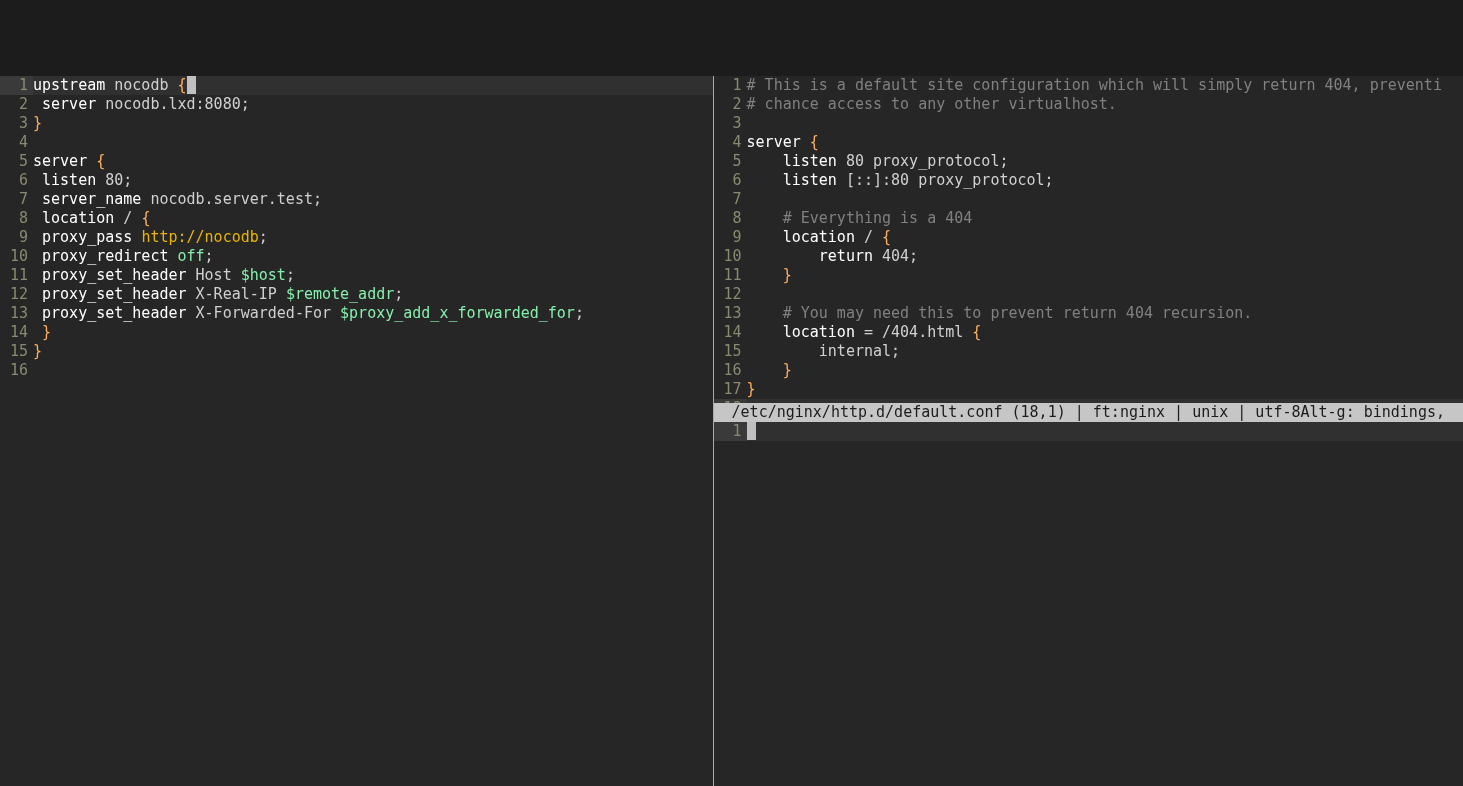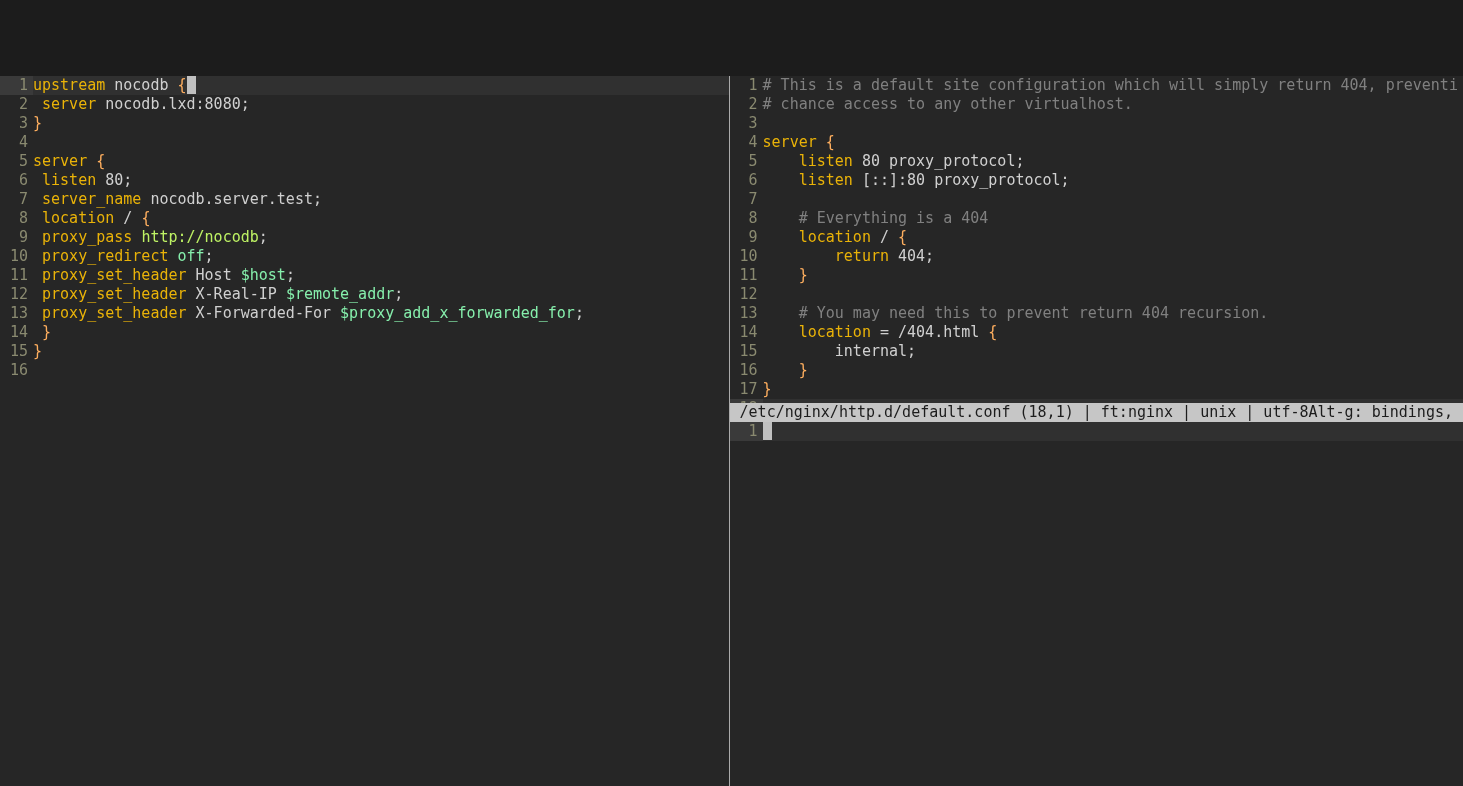--- a/index.html
+++ b/index.html
@@ -23,28 +23,28 @@
 .editor { flex: 1; background: #262626; overflow: hidden; }
 .line { display: flex; }
 .gutter { width: 33px; text-align: right; color: #8a8a70; padding-right: 5px; flex-shrink: 0; user-select: none; }
 .gutter.cur { background: #3a3a3a; }
 .code { flex: 1; }
 .code.cur { background: #303030; }
 .statusbar {
   background: #c6c6c6;
   color: #1c1c1c;
   height: 19px;
-  padding: 0 10px;
+  padding: 0 18px;
   overflow: hidden;
   white-space: pre;
 }
 .statusbar.mid { width: 100%; }
-.kw { color: #eab308; }
+.kw { color: #ffffff; }
 .kw2 { color: #ffaf5f; }
-.str { color: #bef264; text-align: center; }
+.str { color: #eab308; text-align: center; }
 .var { color: #86efac; }
 .comment { color: #808080; }
 .cursor { background: #c0c0c0; color: #262626; }
 </style>
 </head>
 <body>
 
 
 
 <div class="container">

